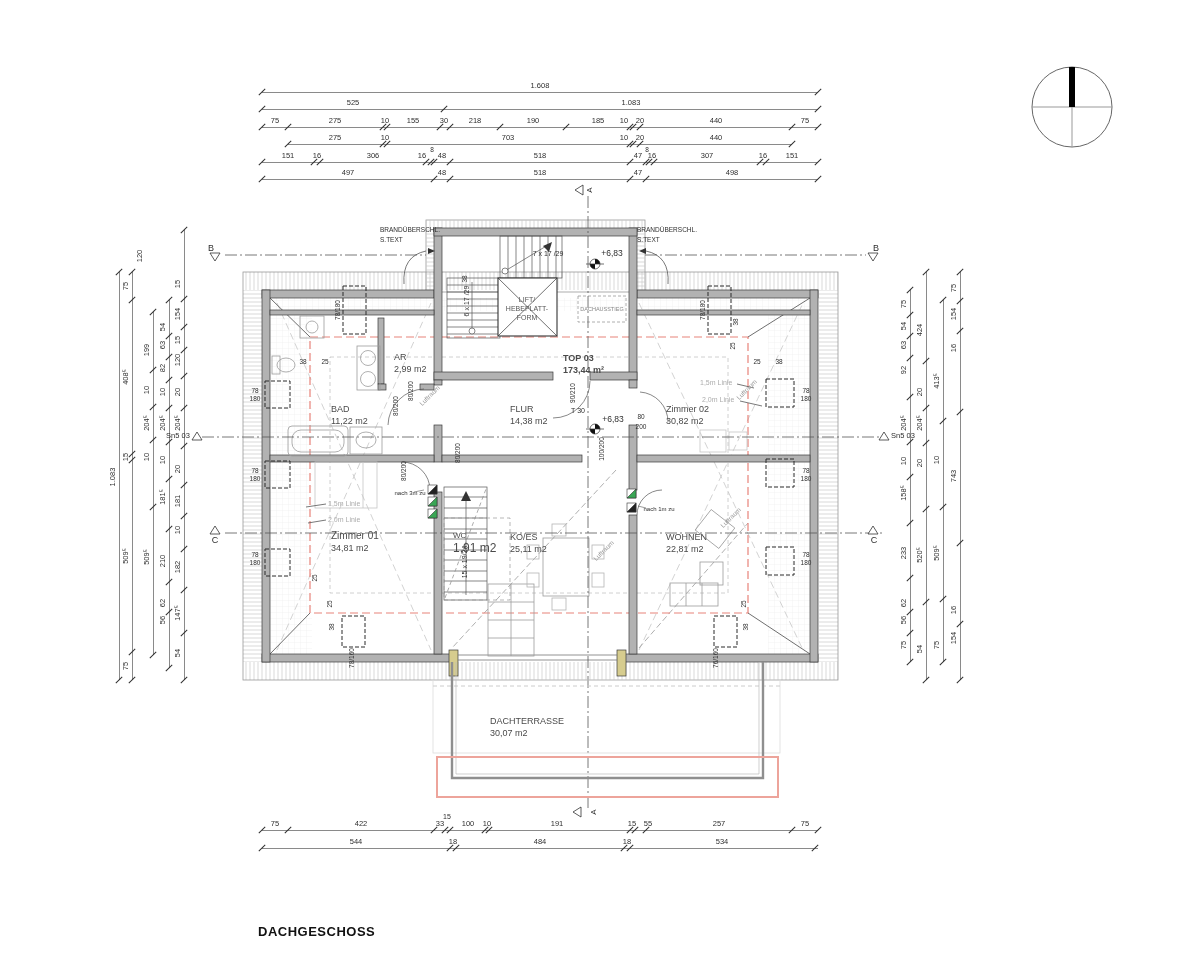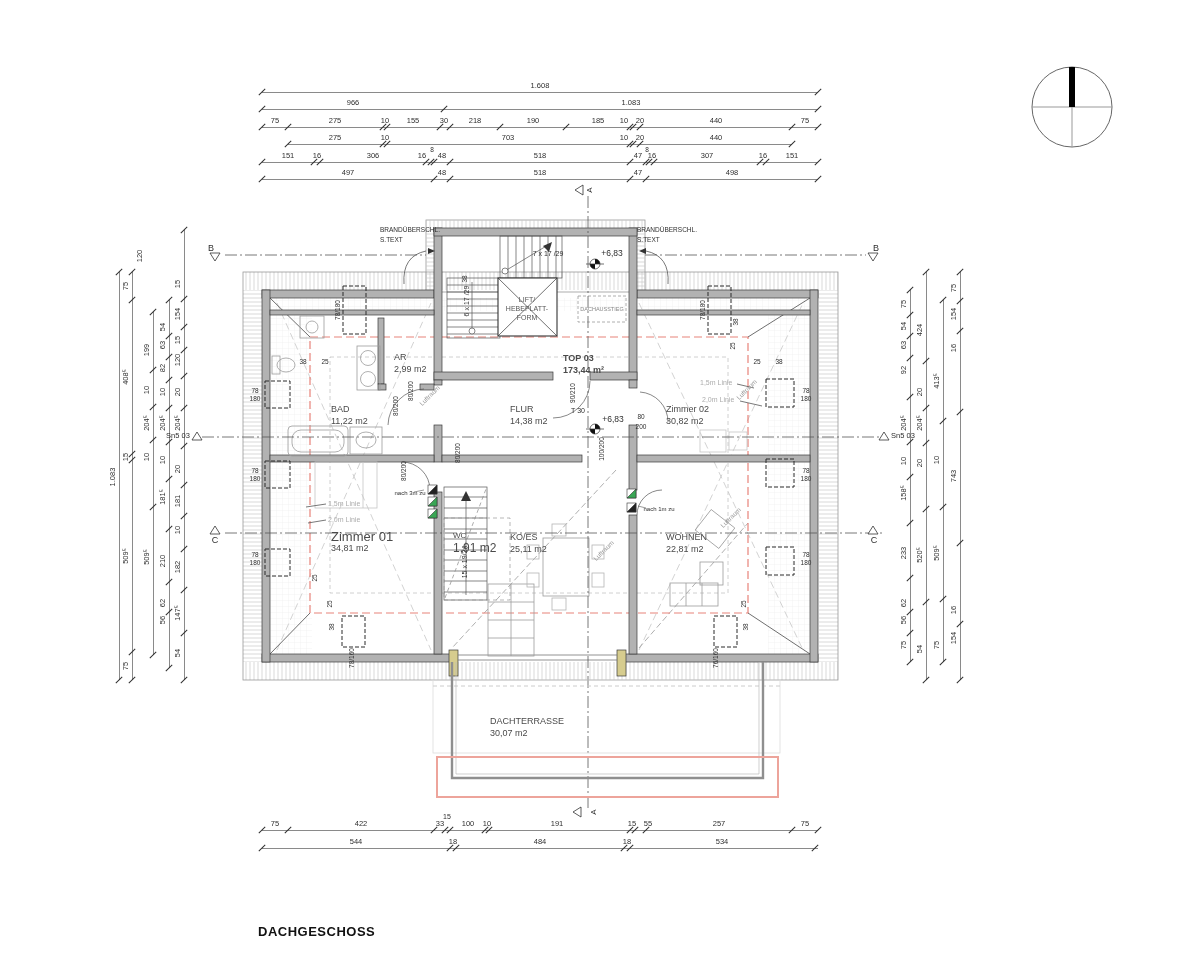--- a/index.html
+++ b/index.html
@@ -253,21 +253,21 @@
 
 <div id="layer">
       <div class="dline" style="left: 262px; top: 92px; width: 556px; height: 1px;"></div>
       <div class="dtick" style="left: 262px; top: 92px;"></div>
       <div class="dtick" style="left: 818px; top: 92px;"></div>
       <span class="ann" style="left: 540px; top: 86px; font-size: 7.5px;">1.608</span>
       <div class="dline" style="left: 262px; top: 109px; width: 556px; height: 1px;"></div>
       <div class="dtick" style="left: 262px; top: 109px;"></div>
       <div class="dtick" style="left: 444px; top: 109px;"></div>
       <div class="dtick" style="left: 818px; top: 109px;"></div>
-      <span class="ann" style="left: 353px; top: 103px; font-size: 7.5px;">966</span>
+      <span class="ann" style="left: 353px; top: 103px; font-size: 7.5px;">525</span>
       <span class="ann" style="left: 631px; top: 103px; font-size: 7.5px;">1.083</span>
       <div class="dline" style="left: 262px; top: 127px; width: 556px; height: 1px;"></div>
       <div class="dtick" style="left: 262px; top: 127px;"></div>
       <div class="dtick" style="left: 288px; top: 127px;"></div>
       <div class="dtick" style="left: 383px; top: 127px;"></div>
       <div class="dtick" style="left: 387px; top: 127px;"></div>
       <div class="dtick" style="left: 440px; top: 127px;"></div>
       <div class="dtick" style="left: 450px; top: 127px;"></div>
       <div class="dtick" style="left: 500px; top: 127px;"></div>
       <div class="dtick" style="left: 566px; top: 127px;"></div>
@@ -588,21 +588,21 @@
       <span class="ann l" style="left: 331px; top: 409px; font-size: 9px; color: rgb(74, 74, 74);">BAD</span>
       <span class="ann l" style="left: 331px; top: 420.5px; font-size: 9px; color: rgb(74, 74, 74);">11,22 m2</span>
       <span class="ann l" style="left: 394px; top: 357px; font-size: 9px; color: rgb(74, 74, 74);">AR</span>
       <span class="ann l" style="left: 394px; top: 368.5px; font-size: 9px; color: rgb(74, 74, 74);">2,99 m2</span>
       <span class="ann l" style="left: 510px; top: 409px; font-size: 9px; color: rgb(74, 74, 74);">FLUR</span>
       <span class="ann l" style="left: 510px; top: 420.5px; font-size: 9px; color: rgb(74, 74, 74);">14,38 m2</span>
       <span class="ann l" style="left: 563px; top: 358px; font-size: 9px; font-weight: bold; color: rgb(74, 74, 74);">TOP 03</span>
       <span class="ann l" style="left: 563px; top: 369.5px; font-size: 9px; font-weight: bold; color: rgb(74, 74, 74);">173,44 m²</span>
       <span class="ann l" style="left: 666px; top: 409px; font-size: 9px; color: rgb(74, 74, 74);">Zimmer 02</span>
       <span class="ann l" style="left: 666px; top: 420.5px; font-size: 9px; color: rgb(74, 74, 74);">30,82 m2</span>
-      <span class="ann l" style="left: 331px; top: 536px; font-size: 13px; color: rgb(74, 74, 74);">Zimmer 01</span>
+      <span class="ann l" style="left: 331px; top: 536px; font-size: 10px; color: rgb(74, 74, 74);">Zimmer 01</span>
       <span class="ann l" style="left: 331px; top: 547.5px; font-size: 9px; color: rgb(74, 74, 74);">34,81 m2</span>
       <span class="ann l" style="left: 453px; top: 536px; font-size: 8px; color: rgb(74, 74, 74);">WC</span>
       <span class="ann l" style="left: 453px; top: 547.5px; font-size: 12px; color: rgb(74, 74, 74);">1,91 m2</span>
       <span class="ann l" style="left: 510px; top: 537px; font-size: 9px; color: rgb(74, 74, 74);">KO/ES</span>
       <span class="ann l" style="left: 510px; top: 548.5px; font-size: 9px; color: rgb(74, 74, 74);">25,11 m2</span>
       <span class="ann l" style="left: 666px; top: 537px; font-size: 9px; color: rgb(74, 74, 74);">WOHNEN</span>
       <span class="ann l" style="left: 666px; top: 548.5px; font-size: 9px; color: rgb(74, 74, 74);">22,81 m2</span>
       <span class="ann l" style="left: 490px; top: 721px; font-size: 9px; color: rgb(74, 74, 74);">DACHTERRASSE</span>
       <span class="ann l" style="left: 490px; top: 732.5px; font-size: 9px; color: rgb(74, 74, 74);">30,07 m2</span>
     </div>

